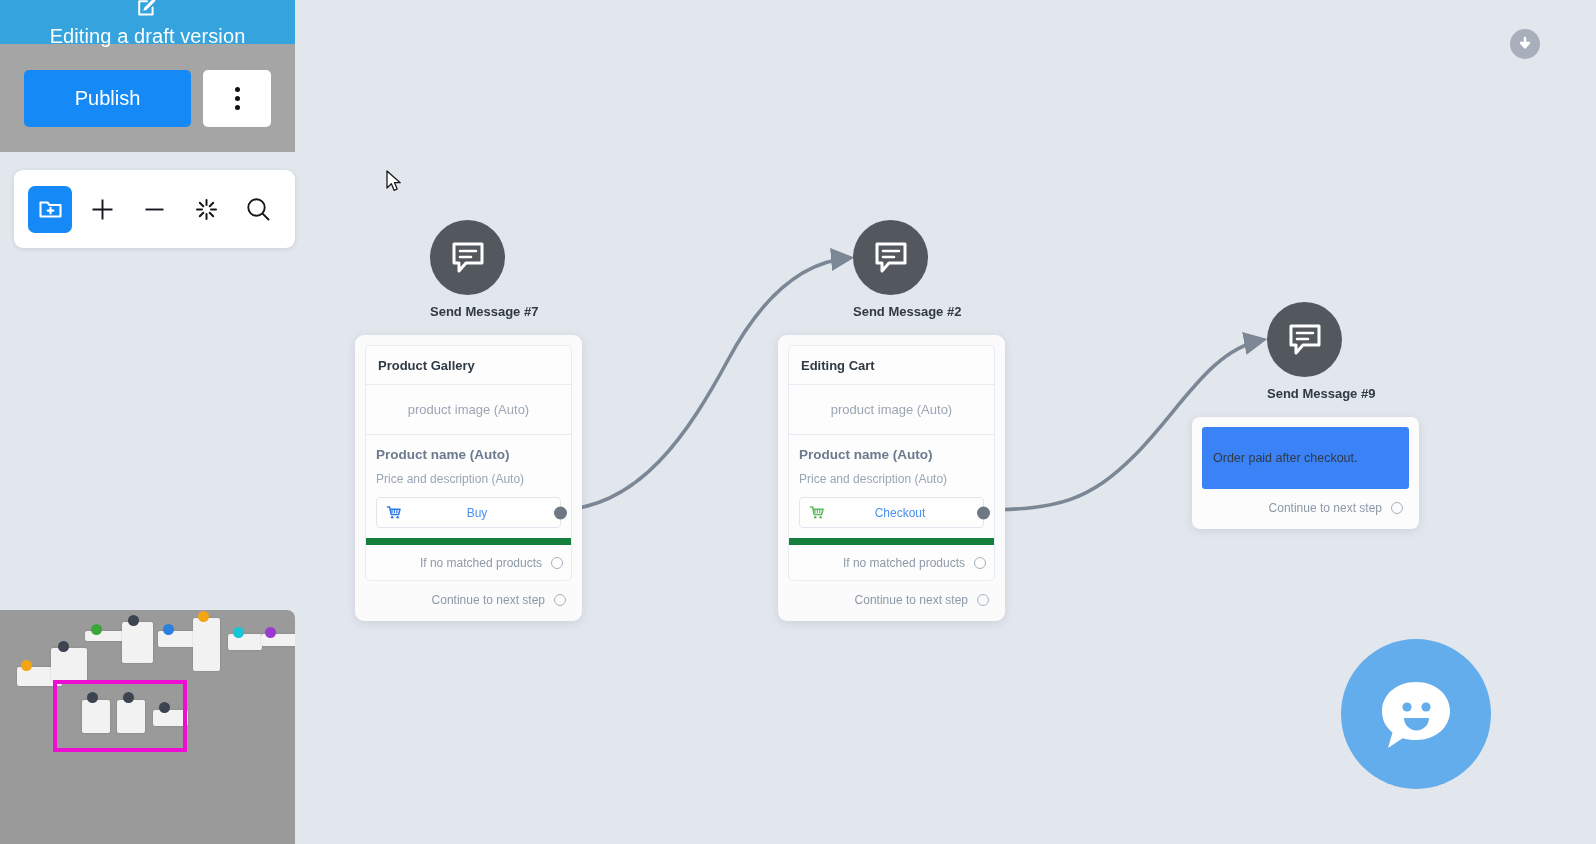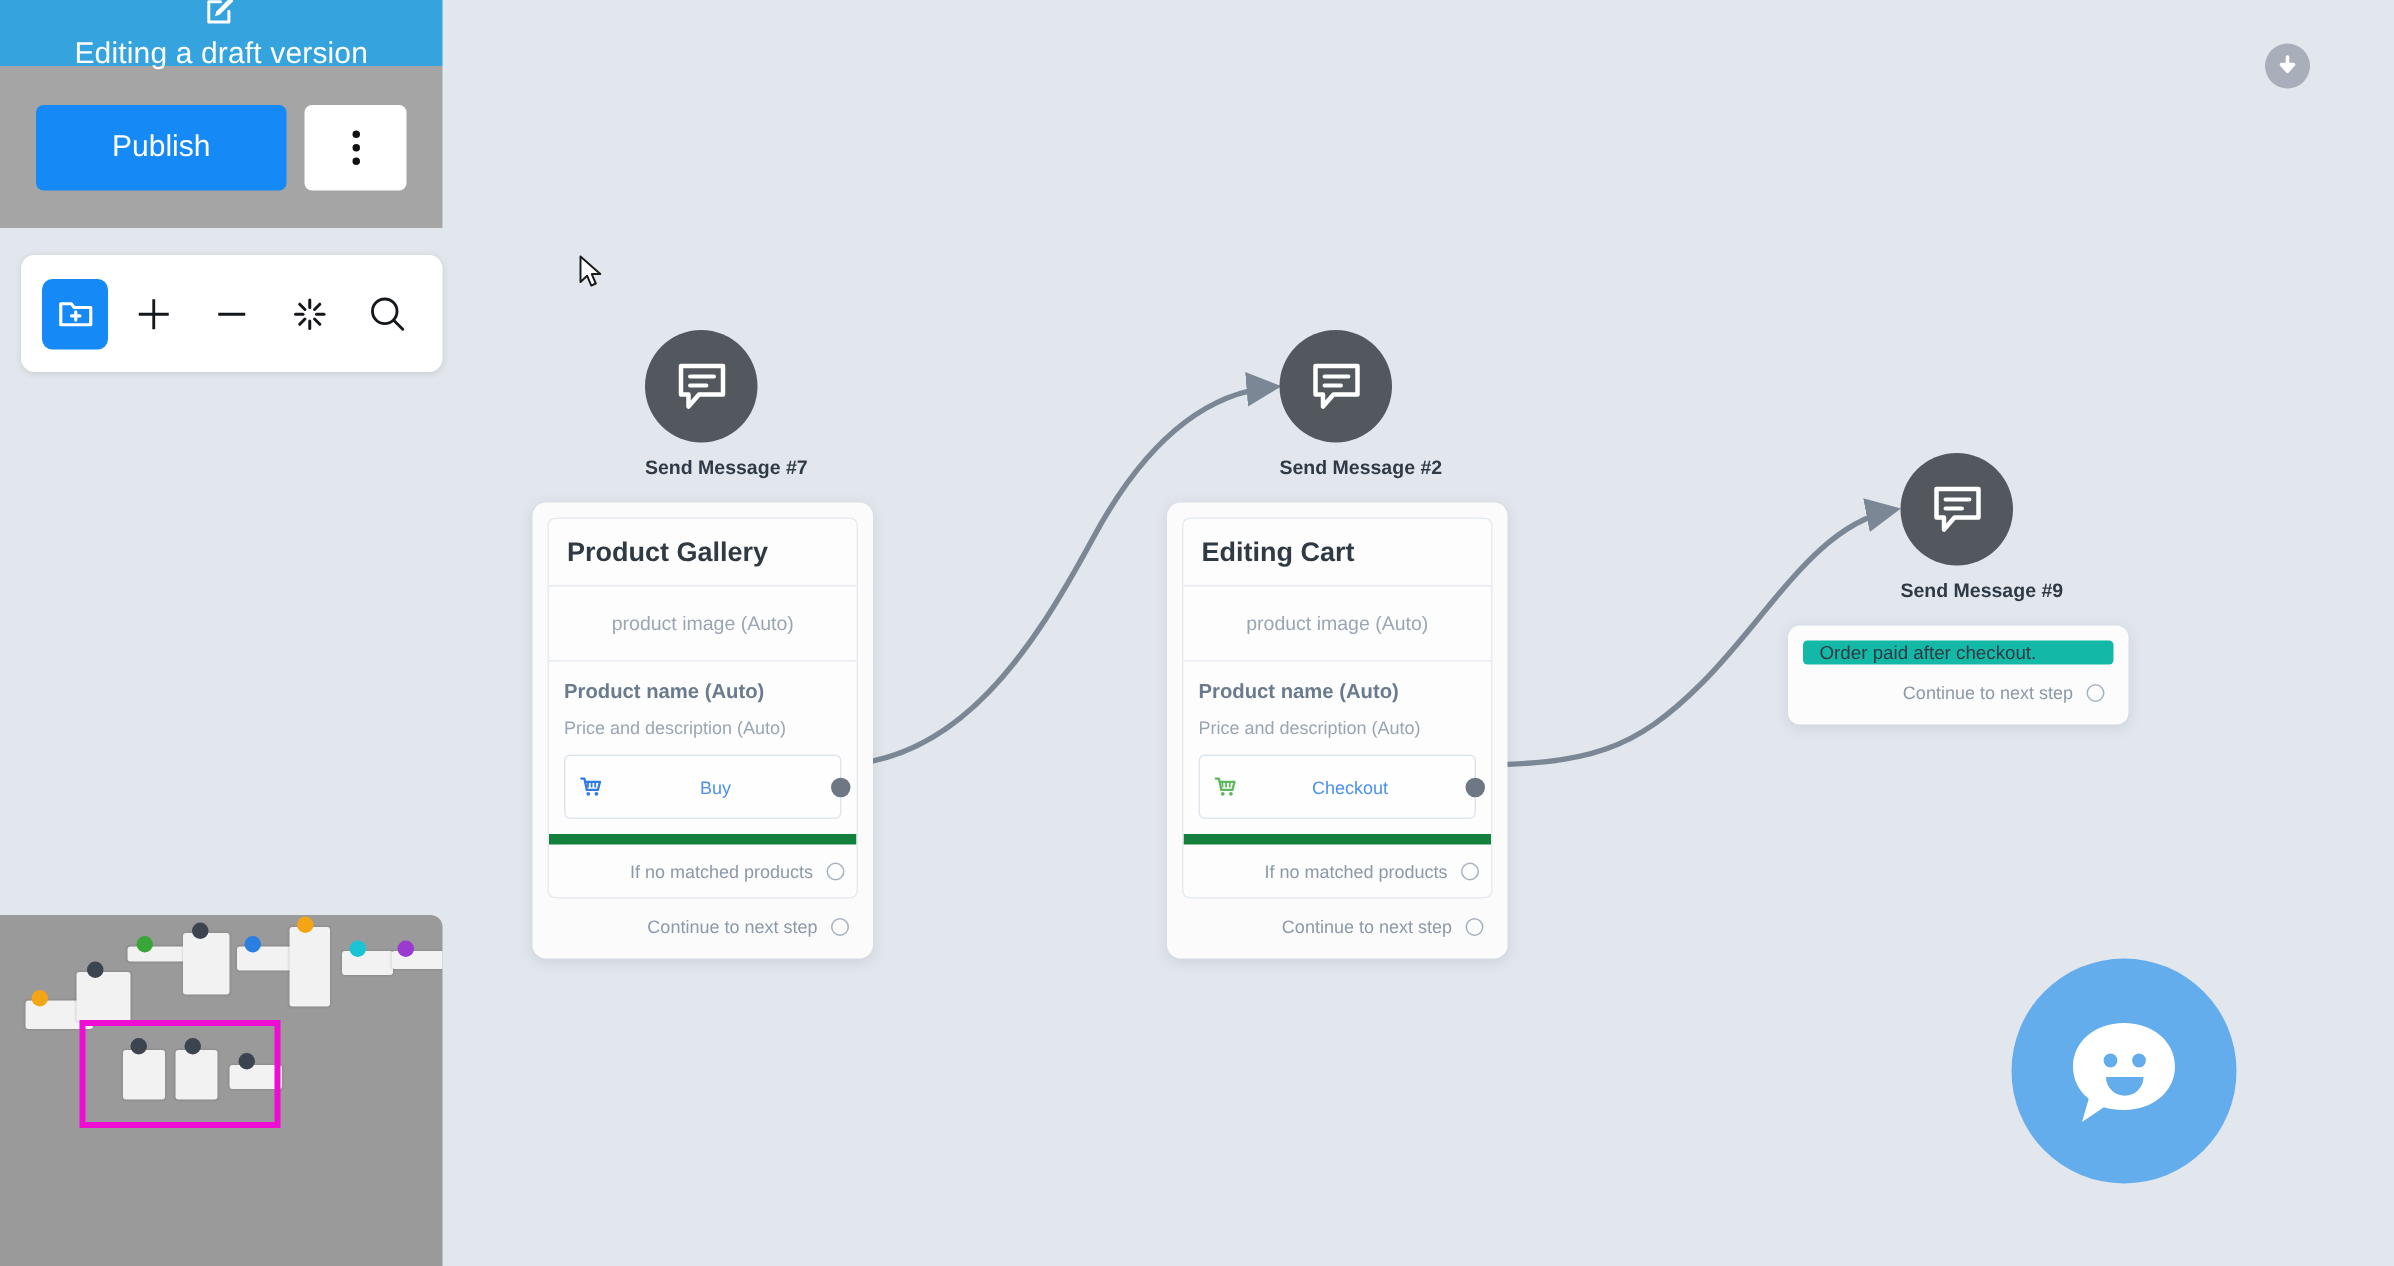--- a/index.html
+++ b/index.html
@@ -101,36 +101,36 @@
     background: #fbfbfb; border-radius: 9px;
     box-shadow: 0 2px 9px rgba(70,80,100,.13);
     padding: 10px;
   }
   .card-inner {
     border: 1px solid #e7ecf2;
     border-radius: 5px; overflow: hidden;
     background: rgba(255,255,255,.55);
   }
   .card-title {
-    padding: 12px 12px 11px; font-size: 18px;
+    padding: 12px 12px 11px; font-size: 13px;
     font-weight: bold; color: #2f3a44;
     border-bottom: 1px solid #e7ecf2;
   }
   .card-image {
     padding: 17px 10px; text-align: center;
     font-size: 13px; color: #9aa6b4;
     border-bottom: 1px solid #e7ecf2;
   }
   .card-body { padding: 12px 10px 10px; }
   .prod-name { font-size: 13.5px; font-weight: bold; color: #6b7b8e; margin-bottom: 10px; }
   .prod-desc { font-size: 12px; color: #9aa6b4; margin-bottom: 11px; }
   .cta {
     position: relative;
     border: 1px solid #dfe6ee; border-radius: 4px;
-    height: 43px; display: flex; align-items: center;
+    height: 31px; display: flex; align-items: center;
     padding: 0 9px; background: rgba(255,255,255,.65);
     cursor: pointer;
   }
   .cta-label { flex: 1; text-align: center; font-size: 12px; color: #4a90f0; }
   .cta-icon { width: 17px; display: flex; align-items: center; }
   .port {
     position: absolute; right: -7px; top: 50%;
     transform: translateY(-50%);
     width: 13px; height: 13px; border-radius: 50%;
     background: #6d7884; cursor: crosshair;
@@ -147,22 +147,22 @@
     border: 1.4px solid #a7b2bf; background: transparent;
     cursor: crosshair;
   }
   .msg-card {
     position: absolute;
     background: #fcfcfc; border-radius: 8px;
     box-shadow: 0 2px 9px rgba(70,80,100,.13);
     padding: 10px;
   }
   .msg-text {
-    background: #14b8a6; border-radius: 3px;
-    padding: 1px 11px; font-size: 12.5px; color: #2f3a44;
+    background: #3b82f6; border-radius: 3px;
+    padding: 24px 11px; font-size: 12.5px; color: #2f3a44;
   }
 
   
   .collapse-btn {
     position: absolute; right: 56px; top: 29px;
     width: 30px; height: 30px; border-radius: 50%;
     background: #a8afba; cursor: pointer;
     display: flex; align-items: center; justify-content: center;
     z-index: 20;
   }

